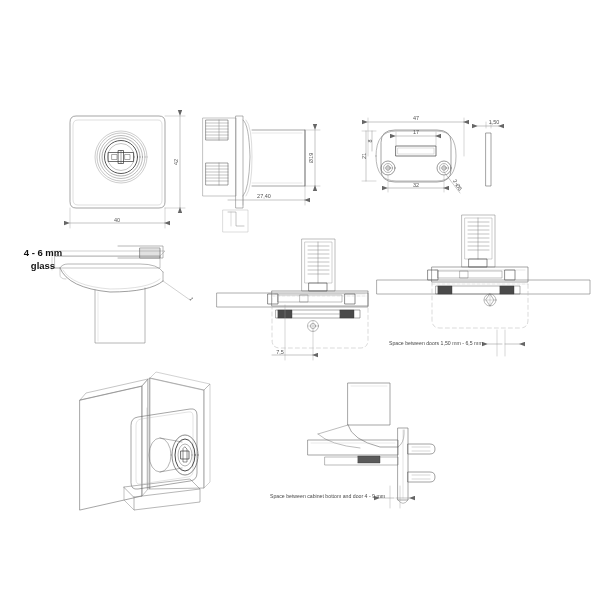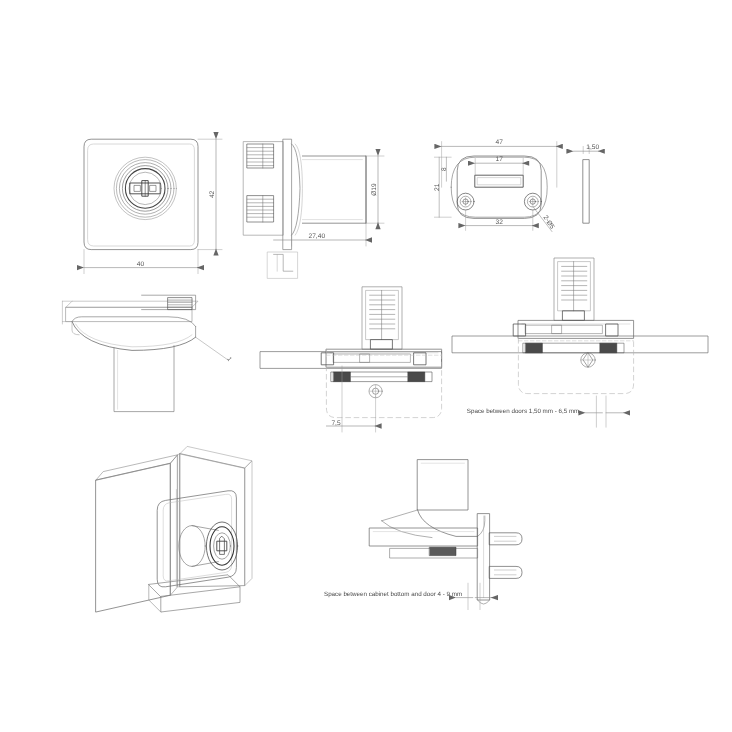--- a/index.html
+++ b/index.html
@@ -392,18 +392,22 @@
     <text x="366" y="156" font-size="5.5" text-anchor="middle" transform="rotate(-90 366 156)">21</text>
     <text x="372" y="141" font-size="5.5" text-anchor="middle" transform="rotate(-90 372 141)">8</text>
     <text x="494" y="124" font-size="5.5" text-anchor="middle">1,50</text>
     <text x="456" y="186" font-size="5.5" text-anchor="middle" transform="rotate(58 456 186)">2-Ø5</text>
 
     <text x="190" y="300" font-size="5" text-anchor="middle" transform="rotate(55 190 300)">1</text>
 
     <text x="280" y="354" font-size="5.5" text-anchor="middle">7,5</text>
   </svg>
 
+  <div class="note-label" id="glass-note">
+    <div>4 - 6 mm</div>
+    <div>glass</div>
+  </div>
 
   <div class="note-label" id="doors-note">Space between doors 1,50 mm - 6,5 mm</div>
 
   <div class="note-label" id="cabinet-note">Space between cabinet bottom and door 4 - 9 mm</div>
 
 </div>
 
 </body></html>

